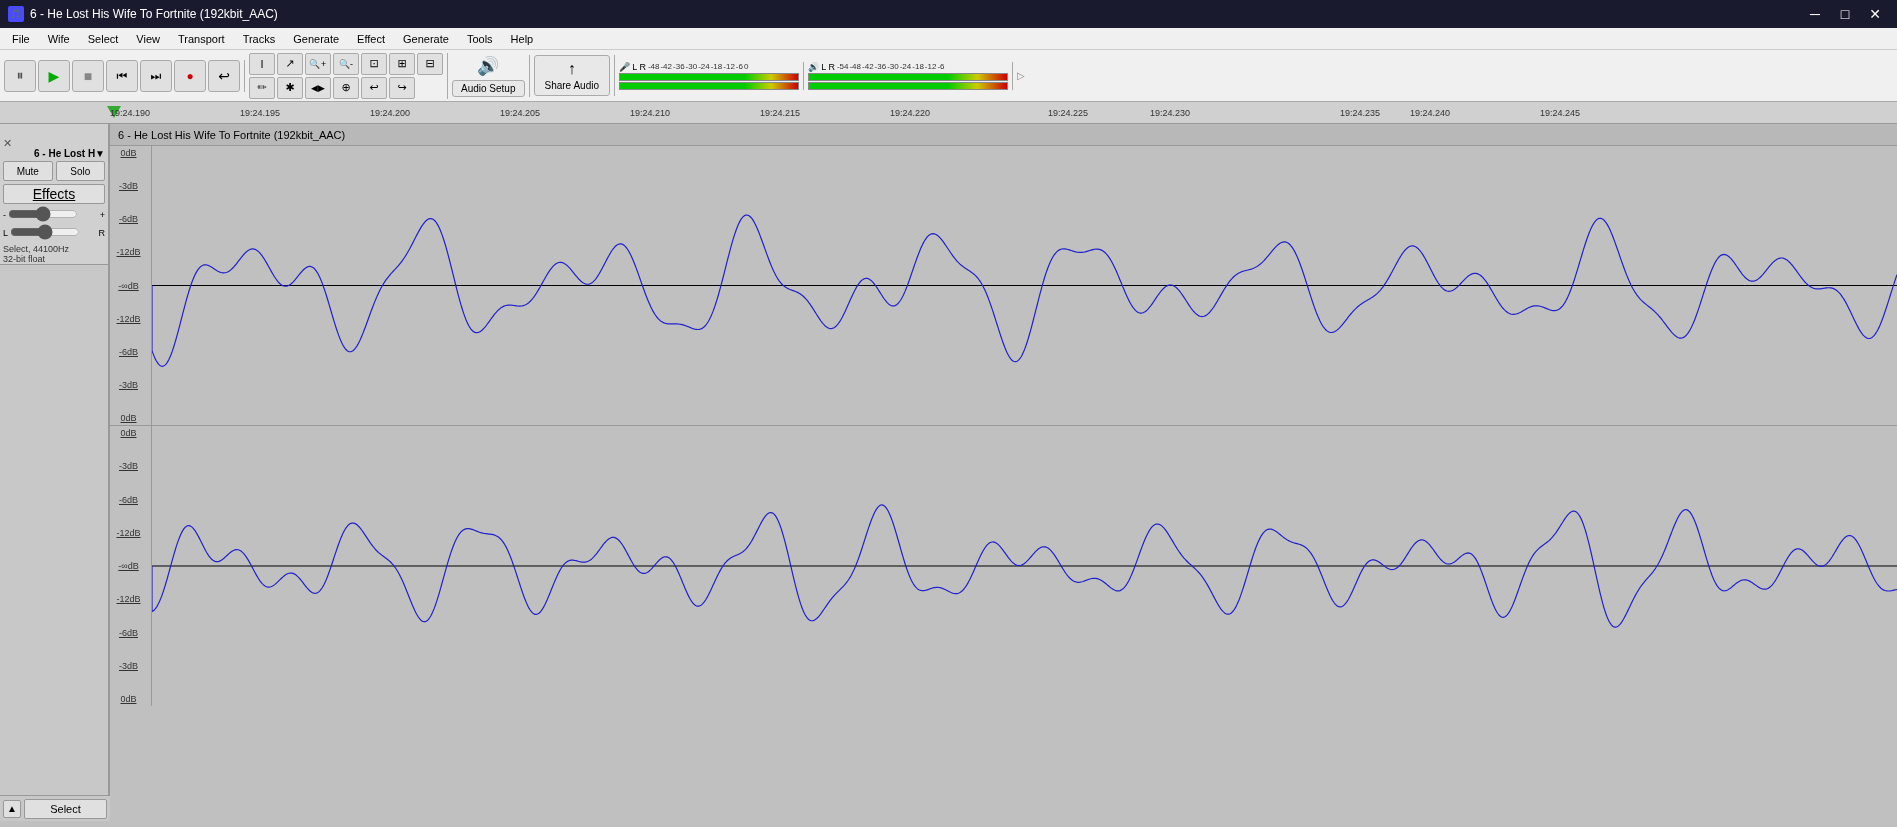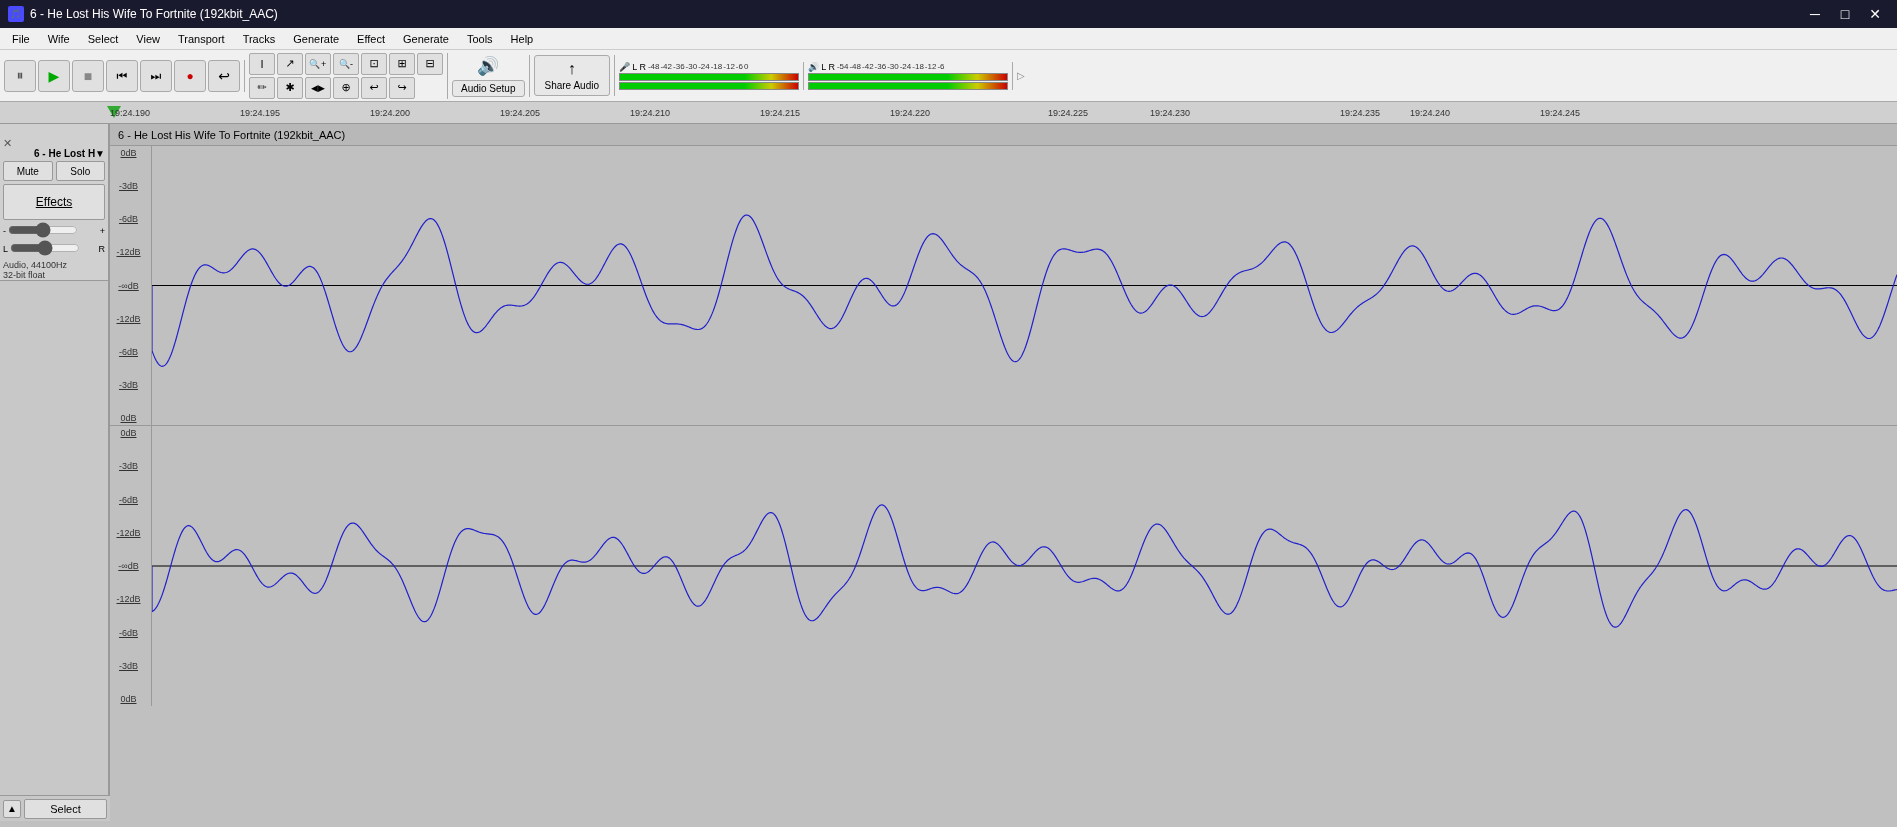--- a/index.html
+++ b/index.html
@@ -183,26 +183,26 @@
       border: 1px solid #999;
       border-radius: 2px;
       cursor: pointer;
       font-size: 10px;
       display: flex;
       align-items: center;
       justify-content: center;
     }
     .effects-btn {
       width: 100%;
-      height: 36px;
+      height: 20px;
       background: #e0e0e0;
       border: 1px solid #999;
       border-radius: 2px;
       cursor: pointer;
-      font-size: 12px;
+      font-size: 14px;
       display: flex;
       align-items: center;
       justify-content: center;
       margin-bottom: 3px;
       text-decoration: underline;
     }
     .gain-row { display: flex; align-items: center; gap: 2px; font-size: 9px; }
     .slider-container { flex: 1; }
     .slider { width: 100%; accent-color: #555; }
     .pan-row { display: flex; align-items: center; gap: 2px; font-size: 9px; margin-top: 2px; }
@@ -447,21 +447,21 @@
         <span>+</span>
       </div>
       <div class="pan-row">
         <span>L</span>
         <div class="slider-container">
           <input type="range" class="slider" value="50" min="0" max="100" style="width: 70px; height: 14px;">
         </div>
         <span>R</span>
       </div>
       <div class="track-info">
-        <span>Audio, 44100Hz</span><br>
+        <span>Select, 44100Hz</span><br>
         <span>32-bit float</span>
       </div>
     </div>
 
     <div style="position:absolute;bottom:0;left:0;width:110px;height:26px;background:#c8c8c8;border-top:1px solid #999;display:flex;align-items:center;gap:3px;padding:0 3px;">
       <div class="collapse-btn">▲</div>
       <div class="select-btn">Select</div>
     </div>
   </div>
 

